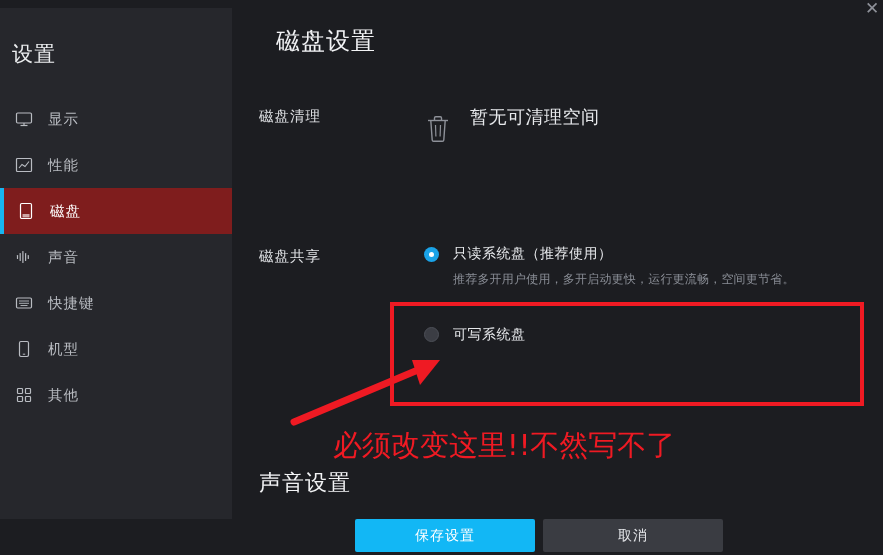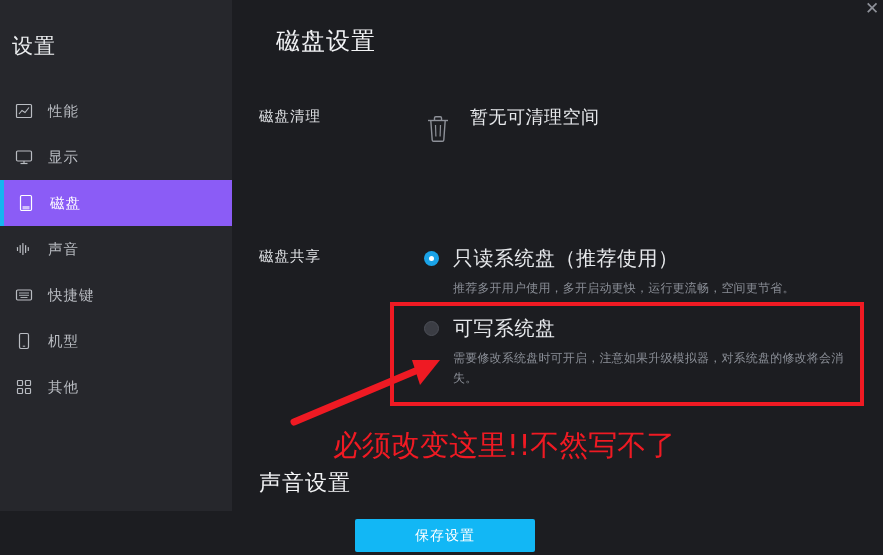--- a/index.html
+++ b/index.html
@@ -25,20 +25,21 @@
     display: flex;
   }
 
   
   #sidebar {
     width: 232px;
     height: 511px;
     background: #26272c;
     flex: 0 0 232px;
     position: relative;
+    margin-top: 8px;
   }
   #sidebar-title {
     font-size: 21px;
     color: #eceef0;
     padding: 32px 0 0 12px;
     letter-spacing: 1px;
     font-weight: 400;
   }
   #sidebar-nav {
     margin-top: 28px;
@@ -48,21 +49,21 @@
     display: flex;
     align-items: center;
     padding-left: 14px;
     color: #b9bcc2;
     font-size: 14.5px;
     position: relative;
     cursor: pointer;
     box-sizing: border-box;
   }
   .nav-item.active {
-    background: #8b5cf6;
+    background: #7f1d1d;
     color: #ffffff;
     padding-left: 16px;
   }
   .nav-item.active::before {
     content: "";
     position: absolute;
     left: 0; top: 0;
     width: 4px; height: 46px;
     background: #17b5f0;
   }
@@ -173,34 +174,34 @@
     content: "";
     width: 5px; height: 5px;
     border-radius: 50%;
     background: #ffffff;
   }
   .radio-dot.off {
     background: #3b3d44;
     border: 1px solid #4c4f57;
   }
   .radio-text {
-    font-size: 20px;
+    font-size: 14px;
     color: #e6e8eb;
     letter-spacing: 0.5px;
   }
   .radio-desc {
     font-size: 12px;
     color: #8a8e96;
     line-height: 1.65;
     margin-left: 29px;
     margin-top: 7px;
     width: 412px;
     letter-spacing: 0.2px;
   }
-  #opt-writable { margin-top: 16px; }
+  #opt-writable { margin-top: 36px; }
 
   
   #sound-heading {
     position: absolute;
     left: 27px; top: 468px;
     font-size: 22px;
     color: #f2f3f5;
     letter-spacing: 1px;
   }
 
@@ -269,36 +270,36 @@
 <div id="app-window">
 
   <div id="sidebar">
     <div id="sidebar-title">设置</div>
 
     <div id="sidebar-nav">
 
       <div class="nav-item">
         <span class="nav-icon">
           <svg width="18" height="18" viewBox="0 0 18 18" fill="none" stroke="#b9bcc2" stroke-width="1.2">
-            <rect x="1.5" y="2.5" width="15" height="13" rx="1"></rect>
-            <polyline points="4,12 7,8.5 10,10.5 14,5.5" stroke-width="1.1"></polyline>
-          </svg>
-        </span>
-        <span class="nav-label">性能</span>
-      </div>
-
-      <div class="nav-item">
-        <span class="nav-icon">
-          <svg width="18" height="18" viewBox="0 0 18 18" fill="none" stroke="#b9bcc2" stroke-width="1.2">
             <rect x="1.5" y="3" width="15" height="10" rx="1.2"></rect>
             <line x1="9" y1="13" x2="9" y2="15.5"></line>
             <line x1="5.5" y1="15.5" x2="12.5" y2="15.5"></line>
           </svg>
         </span>
         <span class="nav-label">显示</span>
+      </div>
+
+      <div class="nav-item">
+        <span class="nav-icon">
+          <svg width="18" height="18" viewBox="0 0 18 18" fill="none" stroke="#b9bcc2" stroke-width="1.2">
+            <rect x="1.5" y="2.5" width="15" height="13" rx="1"></rect>
+            <polyline points="4,12 7,8.5 10,10.5 14,5.5" stroke-width="1.1"></polyline>
+          </svg>
+        </span>
+        <span class="nav-label">性能</span>
       </div>
 
       <div class="nav-item active">
         <span class="nav-icon">
           <svg width="18" height="18" viewBox="0 0 18 18" fill="none" stroke="#ffffff" stroke-width="1.2">
             <rect x="3.5" y="1.5" width="11" height="15" rx="1.2"></rect>
             <line x1="5.5" y1="13" x2="12.5" y2="13"></line>
             <line x1="5.5" y1="14.8" x2="12.5" y2="14.8" stroke-width="0.9"></line>
           </svg>
         </span>
@@ -391,30 +392,30 @@
             <span class="radio-text">只读系统盘（推荐使用）</span>
           </div>
           <div class="radio-desc">推荐多开用户使用，多开启动更快，运行更流畅，空间更节省。</div>
         </div>
 
         <div class="radio-option" id="opt-writable">
           <div class="radio-head">
             <span class="radio-dot off"></span>
             <span class="radio-text">可写系统盘</span>
           </div>
-          <div class="radio-desc">需要修改系统盘时可开启，注意如果升级模拟器，对系统盘的修改将会消失。</div>
         </div>
 
       </div>
     </div>
 
     <div id="sound-heading">声音设置</div>
 
     <div id="footer-buttons">
       <button class="btn" id="btn-save">保存设置</button>
+      <button class="btn" id="btn-cancel">取消</button>
     </div>
 
   </div>
 </div>
 
 <div id="annotation-layer">
   <svg width="883" height="555" viewBox="0 0 883 555" fill="none">
     <rect x="392" y="288" width="470" height="100" stroke="#ef1a23" stroke-width="4" fill="none"></rect>
     <line x1="294" y1="406" x2="425" y2="351" stroke="#ef1a23" stroke-width="7" stroke-linecap="round"></line>
     <polygon points="440,344 412,344 420,369" fill="#ef1a23"></polygon>

